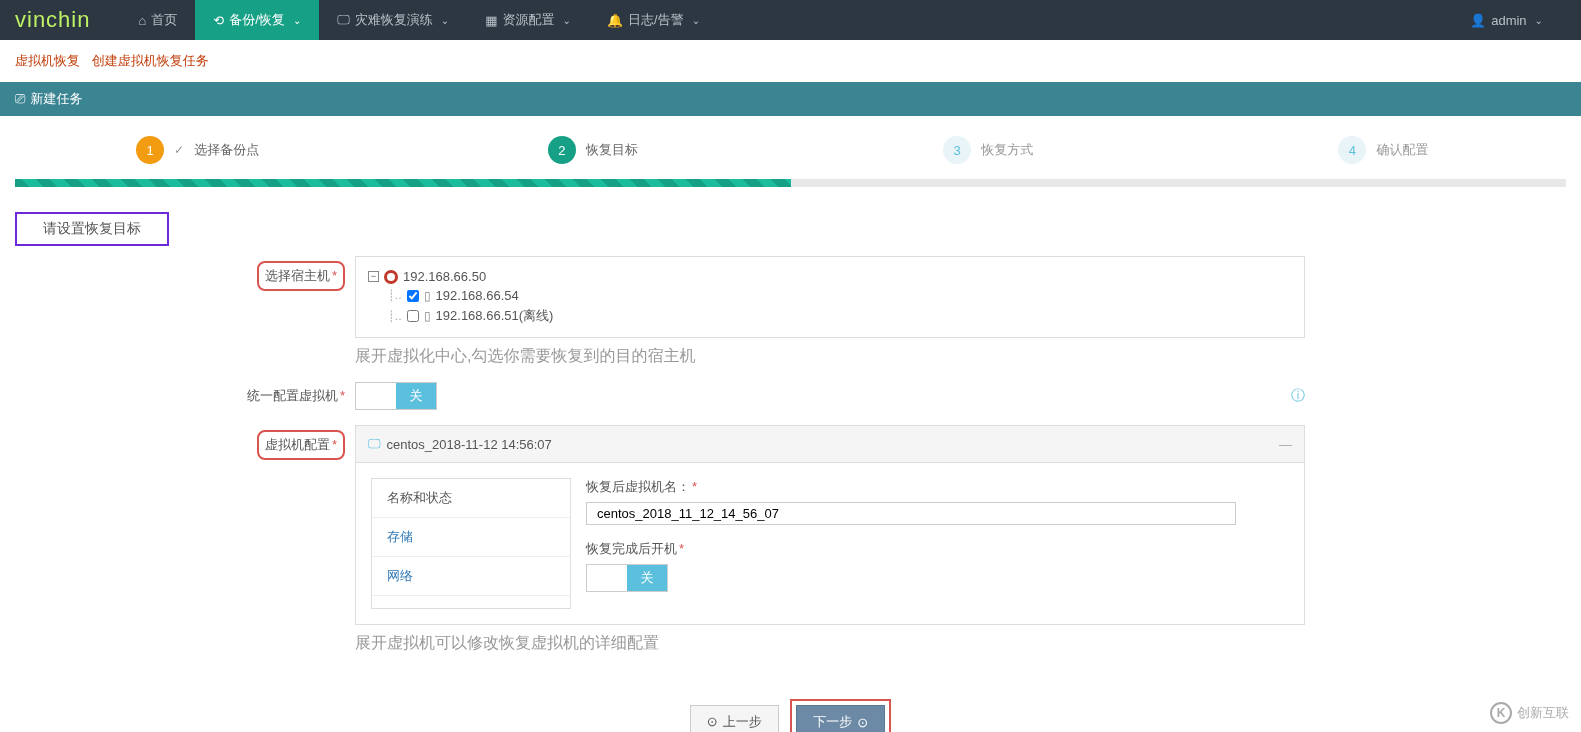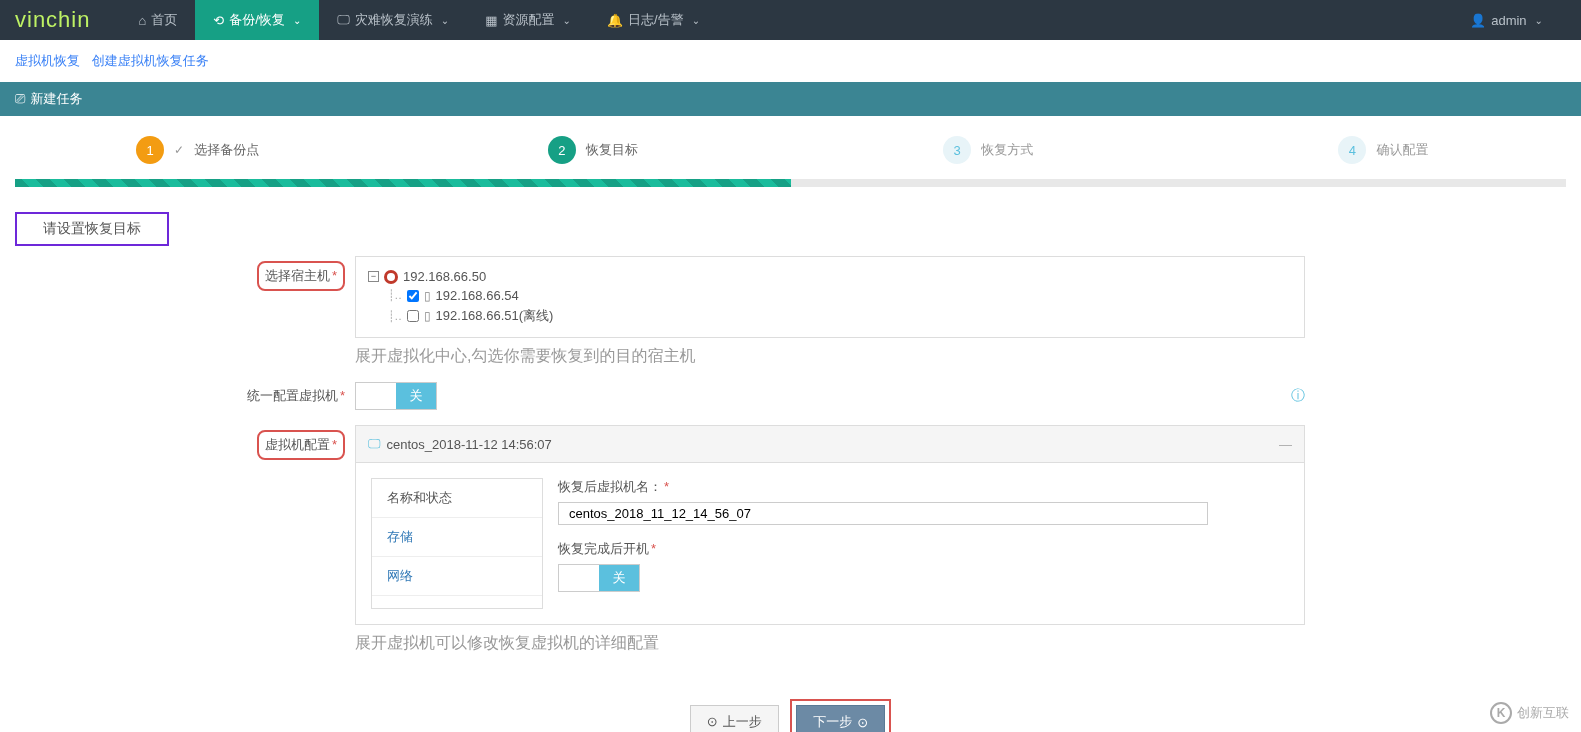--- a/index.html
+++ b/index.html
@@ -10,21 +10,21 @@
     .logo { color: #bef264; font-size: 22px; font-weight: 300; letter-spacing: 1px; margin-right: 30px; font-family: Arial; }
     .nav-items { display: flex; height: 100%; flex: 1; }
     .nav-item { display: flex; align-items: center; padding: 0 18px; color: #b8c0c8; cursor: pointer; height: 100%; font-size: 13px; gap: 5px; }
     .nav-item.active { background: #16a085; color: #fff; position: relative; }
     .nav-item.active::after { content: ''; position: absolute; bottom: -6px; left: 50%; transform: translateX(-50%); border: 6px solid transparent; border-top-color: #16a085; }
     .nav-caret { font-size: 10px; margin-left: 3px; }
     .nav-right { margin-left: auto; padding-right: 20px; }
     .nav-right .nav-item { color: #b8c0c8; }
     
     
-    .breadcrumb { padding: 12px 15px; font-size: 13px; color: #3b82f6; }
+    .breadcrumb { padding: 12px 15px; font-size: 13px; color: #c2410c; }
     .breadcrumb span:first-child { margin-right: 8px; }
     
     
     .panel-header { background: #3b8593; color: #fff; padding: 8px 15px; font-size: 13px; display: flex; align-items: center; gap: 5px; }
     .panel-body { padding: 0; }
     
     
     .steps { display: flex; padding: 20px 0 15px; }
     .step { flex: 1; display: flex; align-items: center; justify-content: center; gap: 10px; }
     .step-circle { width: 28px; height: 28px; border-radius: 50%; display: flex; align-items: center; justify-content: center; font-size: 13px; }
@@ -70,21 +70,21 @@
     .toggle-off { width: 40px; background: #5bc0de; color: #fff; display: flex; align-items: center; justify-content: center; font-size: 13px; }
     .info-icon { color: #5bc0de; font-size: 14px; }
     
     
     .vm-panel { border: 1px solid #ddd; }
     .vm-header { background: #f5f5f5; padding: 10px 12px; display: flex; align-items: center; justify-content: space-between; border-bottom: 1px solid #ddd; }
     .vm-title { display: flex; align-items: center; gap: 6px; color: #555; }
     .monitor-icon { color: #5bc0de; }
     .collapse-icon { color: #aaa; cursor: pointer; }
     .vm-body { display: flex; padding: 15px; gap: 15px; }
-    .vm-sidebar { width: 172px; border: 1px solid #ddd; }
+    .vm-sidebar { width: 200px; border: 1px solid #ddd; }
     .vm-tab { padding: 10px 15px; cursor: pointer; border-bottom: 1px solid #eee; }
     .vm-tab.active { color: #555; }
     .vm-tab.link { color: #337ab7; }
     .vm-form { flex: 1; }
     .vm-field { margin-bottom: 15px; }
     .vm-field-label { margin-bottom: 6px; font-size: 13px; }
     .vm-input { width: 100%; padding: 3px 10px; border: 1px solid #ccc; font-size: 13px; max-width: 650px; }
     
     
     .footer-buttons { text-align: center; padding: 30px 0 20px; }

